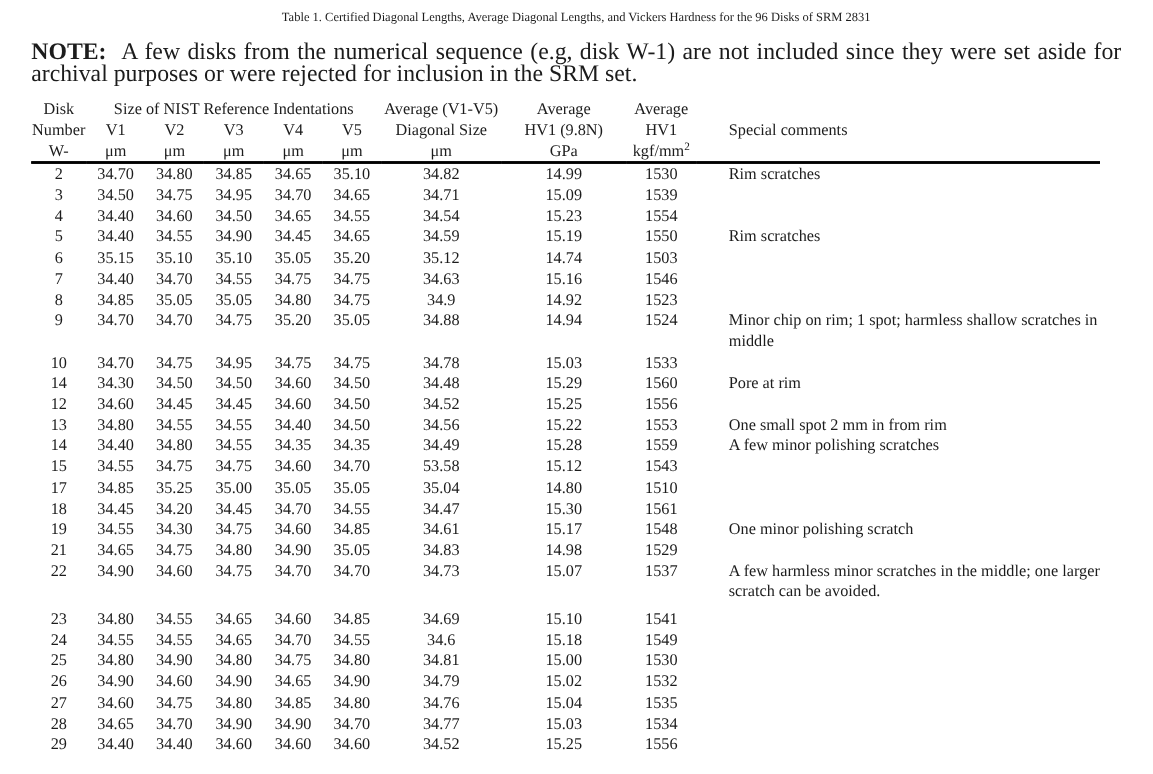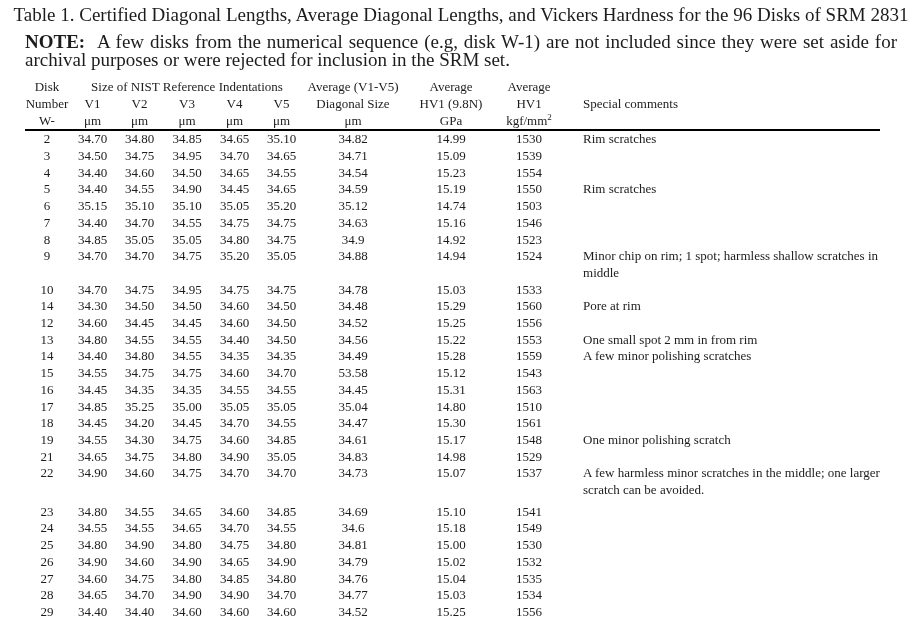--- a/index.html
+++ b/index.html
@@ -7,21 +7,21 @@
     margin: 0; padding: 0;
     width: 922px; height: 619px;
     background: #ffffff;
     color: #1c1c1c;
     font-family: "Liberation Serif", "DejaVu Serif", serif;
     overflow: hidden;
   }
   .title {
     margin-top: 6px;
     text-align: center;
-    font-size: 19px;
+    font-size: 10px;
     line-height: 17px;
     white-space: nowrap;
   }
   .note {
     margin: 10px 25px 0 25px;
     font-size: 19px;
     line-height: 17.6px;
     text-align: justify;
   }
   .note .note-label { font-weight: bold; }
@@ -266,32 +266,20 @@
     <td>34.75</td>
     <td>34.75</td>
     <td>34.60</td>
     <td>34.70</td>
     <td>53.58</td>
     <td>15.12</td>
     <td>1543</td>
     <td class="comments"></td>
   </tr>
       <tr>
-    <td>16</td>
-    <td>34.45</td>
-    <td>34.35</td>
-    <td>34.35</td>
-    <td>34.55</td>
-    <td>34.55</td>
-    <td>34.45</td>
-    <td>15.31</td>
-    <td>1563</td>
-    <td class="comments"></td>
-  </tr>
-      <tr>
     <td>17</td>
     <td>34.85</td>
     <td>35.25</td>
     <td>35.00</td>
     <td>35.05</td>
     <td>35.05</td>
     <td>35.04</td>
     <td>14.80</td>
     <td>1510</td>
     <td class="comments"></td>

